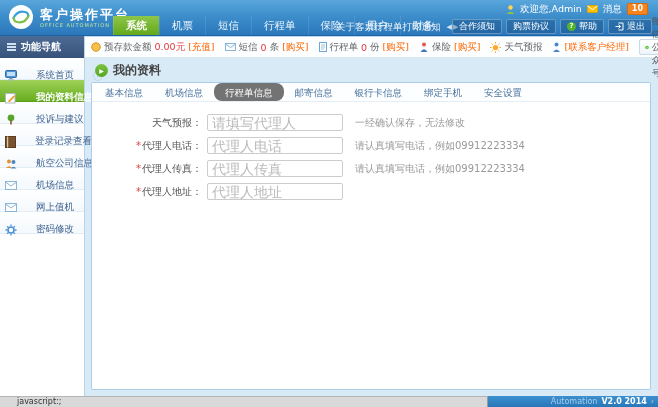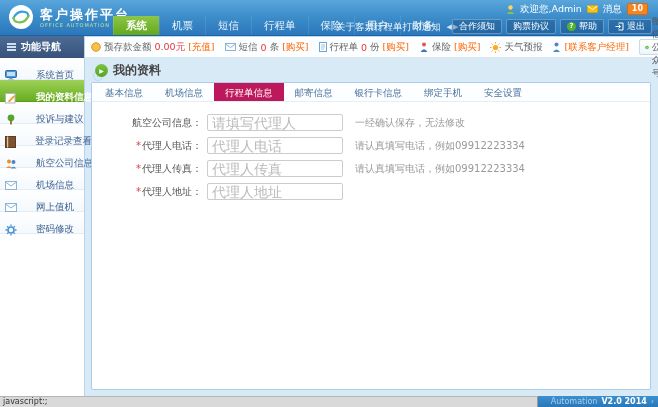--- a/index.html
+++ b/index.html
@@ -85,44 +85,44 @@
   
   .title-row { position:absolute; left:95px; top:62px; display:flex; align-items:center; gap:5px; }
   .play-circle { width:13px; height:13px; border-radius:50%; background:linear-gradient(#7cc244,#54a51f); color:#fff; font-size:6px; text-align:center; line-height:13px; }
   .page-title { font-size:12px; font-weight:bold; color:#444; }
   .panel {
     position:absolute; left:91px; top:82px; width:560px; height:308px;
     background:#fff; border:1px solid #abcde9; border-radius:2px;
   }
   .tabs { height:19px; display:flex; border-bottom:1px solid #e6eef5; background:#fdfeff; padding-left:2px; }
   .tab { padding:0 11px; line-height:19px; font-size:9.5px; color:#48729c; cursor:pointer; }
-  .tab.active { background:#be185d; color:#fff; }
+  .tab.active { background:#737373; color:#fff;border-radius:8px; }
   .form { padding-top:9px; }
   .form-row { display:flex; align-items:center; height:23px; }
   .form-label { width:110px; text-align:right; font-size:10px; color:#555; flex:none; }
   .star { color:#e4393c; margin-right:1px; }
   .form-input {
     width:136px; height:17px; margin-left:5px; border:1px solid #ccc; border-radius:2px;
     font-size:14px; padding:0 4px; color:#333; outline:none;
     font-family:"DejaVu Sans","Liberation Sans",sans-serif;
   }
   .form-input::placeholder { color:#bbb; }
   .form-hint { margin-left:12px; font-size:10px; color:#999; white-space:nowrap; }
 
   
   .statusbar {
     position:absolute; left:0; bottom:0; width:658px; height:11px;
     background:linear-gradient(180deg,#3c90d0,#2877b8);
   }
   .status-right { position:absolute; right:4px; top:0; line-height:11px; font-size:8px; color:#a8cdea; display:flex; gap:4px; align-items:flex-start; }
   .status-right b { color:#fff; }
   .status-tooltip {
-    position:absolute; left:0; bottom:0; width:538px; height:11px;
+    position:absolute; left:0; bottom:0; width:488px; height:11px;
     background:#d9d9d9; border-top:1px solid #b5b5b5; border-right:1px solid #9a9a9a;
-    font-size:8px; color:#333; line-height:10px; padding-left:3px;
+    font-size:8px; color:#333; line-height:10px; padding-left:17px;
   }
 </style>
 </head>
 <body>
 
 <div class="header">
   <div class="logo-area">
     <svg width="26" height="26" viewBox="0 0 26 26">
       <circle cx="13" cy="13" r="12" fill="#ffffff"></circle>
       <path d="M5 15 Q9 6 17 8 Q21 9 20 13" stroke="#3aa0d8" stroke-width="2.2" fill="none"></path>
@@ -347,21 +347,21 @@
     <div class="tab"><span>机场信息</span></div>
     <div class="tab active"><span>行程单信息</span></div>
     <div class="tab"><span>邮寄信息</span></div>
     <div class="tab"><span>银行卡信息</span></div>
     <div class="tab"><span>绑定手机</span></div>
     <div class="tab"><span>安全设置</span></div>
   </div>
 
   <div class="form">
     <div class="form-row">
-      <span class="form-label">航空公司信息：</span>
+      <span class="form-label">天气预报：</span>
       <input class="form-input" placeholder="请填写代理人" style="">
       <span class="form-hint">一经确认保存，无法修改</span>
     </div>
     <div class="form-row">
       <span class="form-label"><span class="star">*</span><span>代理人电话：</span></span>
       <input class="form-input" placeholder="代理人电话" style="">
       <span class="form-hint">请认真填写电话，例如09912223334</span>
     </div>
     <div class="form-row">
       <span class="form-label"><span class="star">*</span><span>代理人传真：</span></span>

